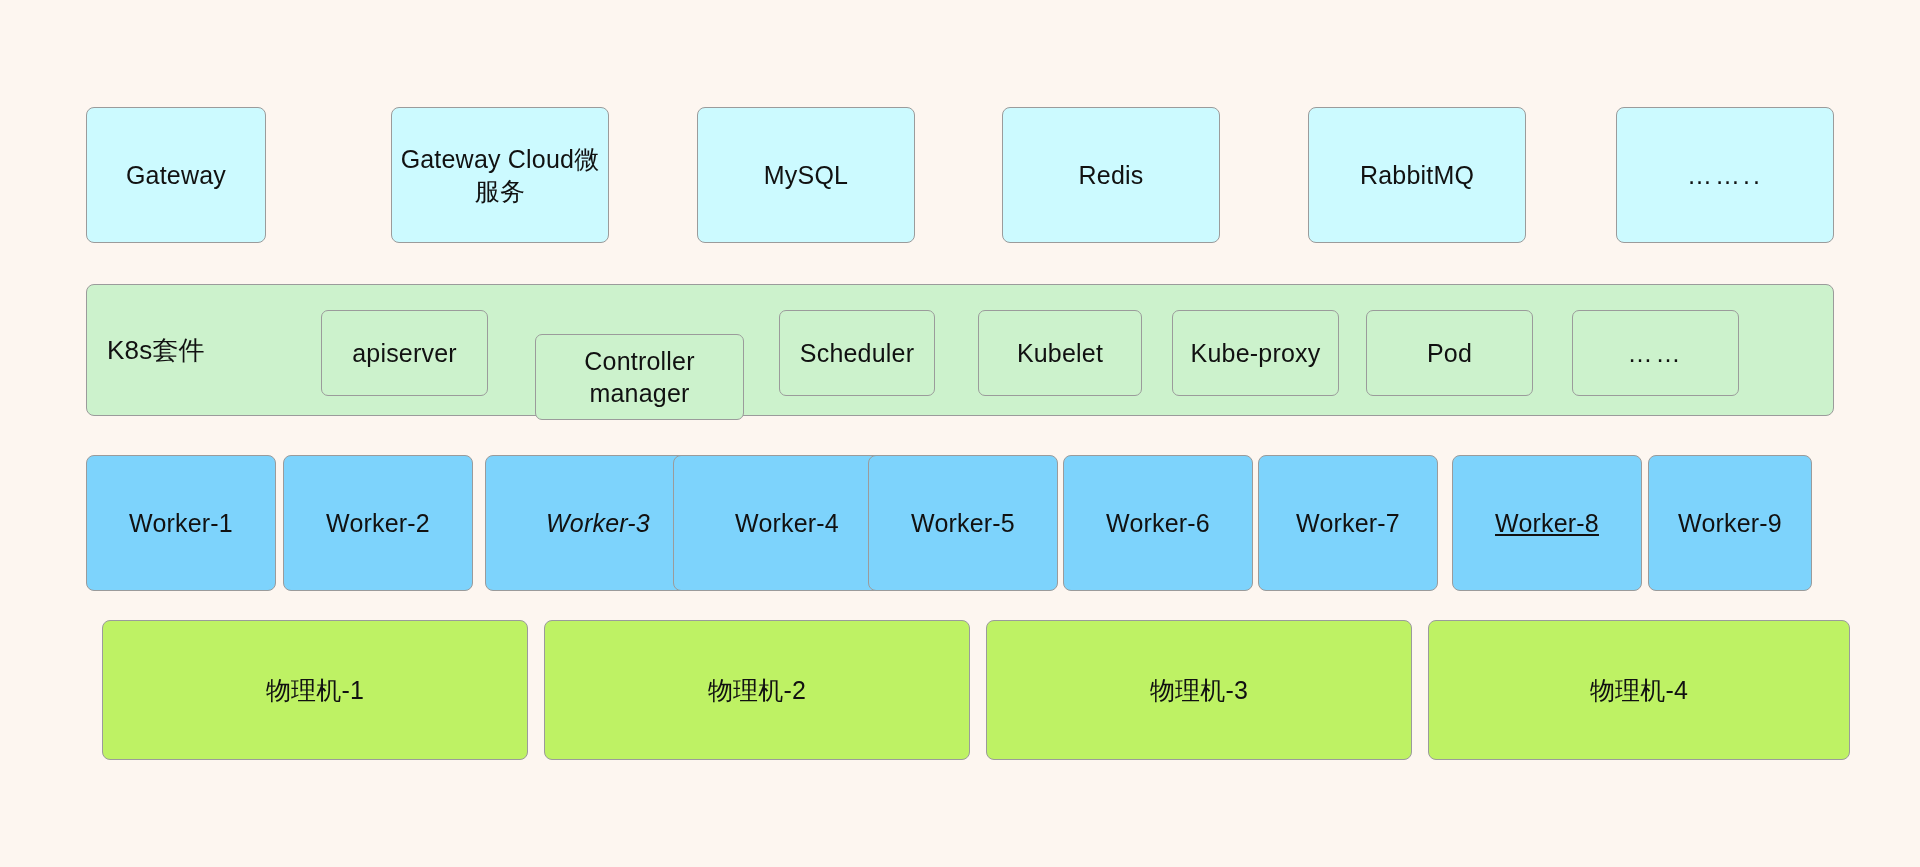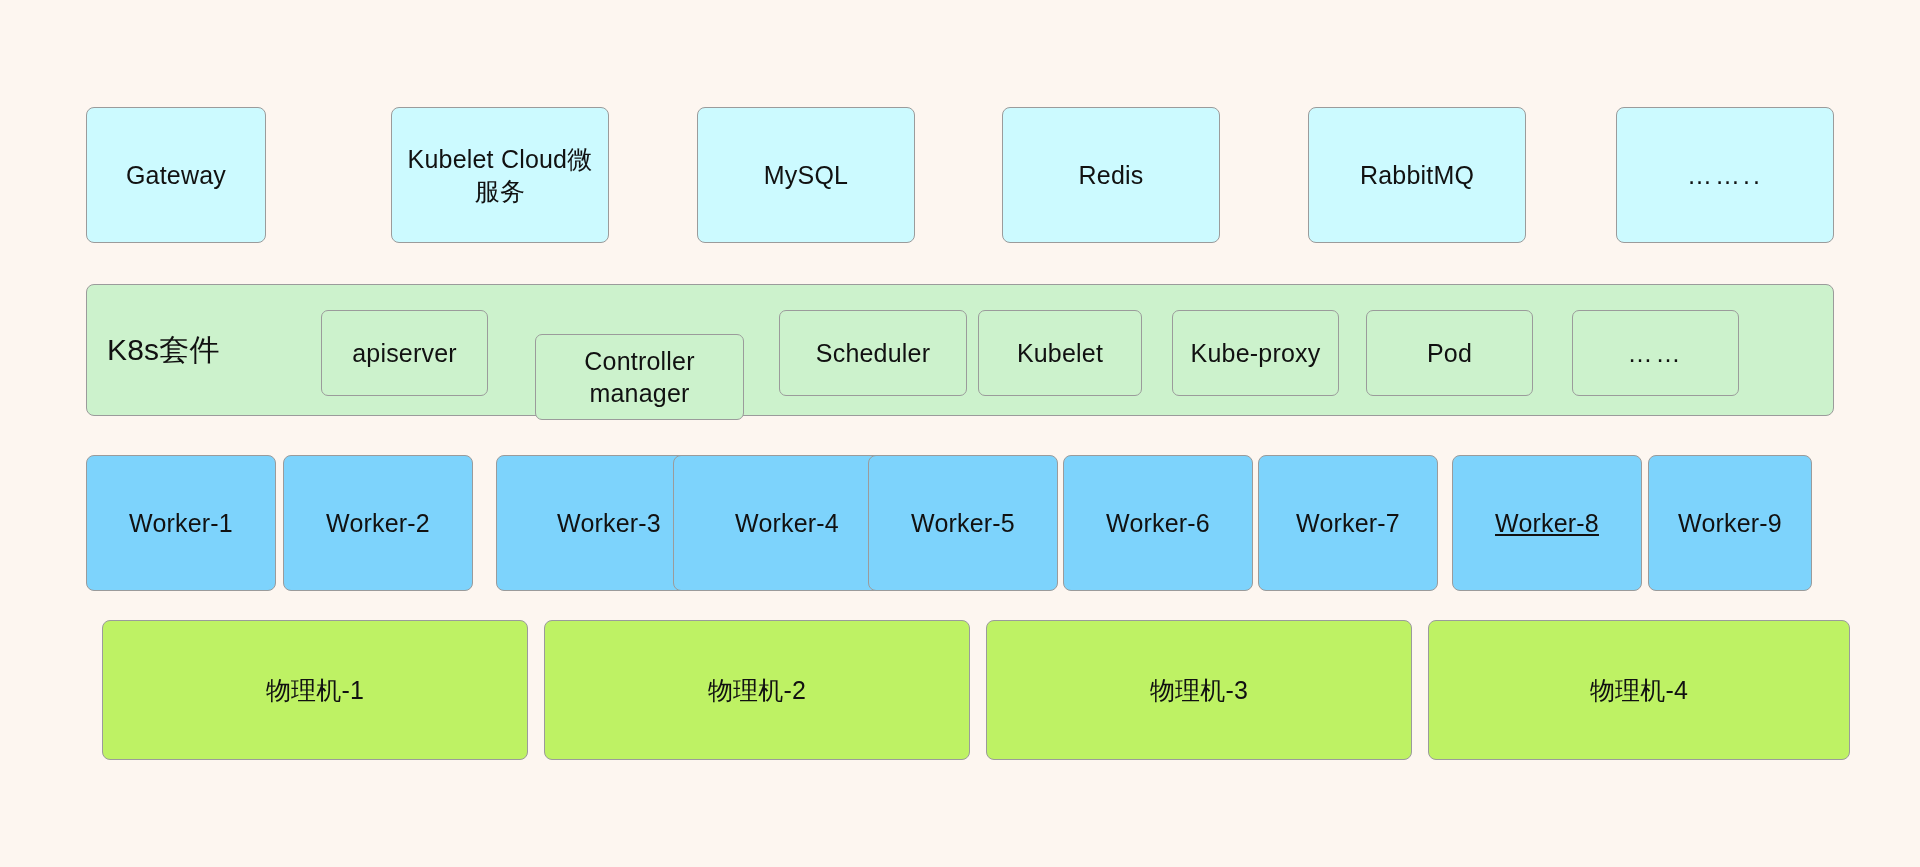--- a/index.html
+++ b/index.html
@@ -55,21 +55,21 @@
     border: 1.5px solid #9b9b9b;
     border-radius: 8px;
   }
   .band-label {
     position: absolute;
     left: 20px;
     top: 0;
     height: 100%;
     display: flex;
     align-items: center;
-    font-size: 30px;
+    font-size: 26px;
     color: #111111;
     letter-spacing: 0.2px;
   }
   .row-k8s {
     background: #CCF2CC;
     top: 310px;
     height: 86px;
     border-radius: 7px;
   }
 
@@ -92,45 +92,45 @@
     letter-spacing: 3px;
   }
 </style>
 </head>
 <body>
 
 <div id="canvas">
 
   <div id="layer-app">
       <div class="node row-app" style="left: 86px; width: 180px;">Gateway</div>
-      <div class="node row-app" style="left: 391px; width: 218px;">Kubelet Cloud微服务</div>
+      <div class="node row-app" style="left: 391px; width: 218px;">Gateway Cloud微服务</div>
       <div class="node row-app" style="left: 697px; width: 218px;">MySQL</div>
       <div class="node row-app" style="left: 1002px; width: 218px;">Redis</div>
       <div class="node row-app" style="left: 1308px; width: 218px;">RabbitMQ</div>
       <div class="node row-app dots" style="left: 1616px; width: 218px;">……..</div>
     </div>
 
   <div class="band-k8s">
     <div class="band-label">K8s套件</div>
   </div>
   <div id="layer-k8s">
       <div class="node row-k8s" style="left: 321px; width: 167px;">apiserver</div>
       <div class="node row-k8s" style="left: 535px; width: 209px; margin-top: 24px;">Controller
 manager</div>
-      <div class="node row-k8s" style="left: 779px; width: 188px;">Scheduler</div>
+      <div class="node row-k8s" style="left: 779px; width: 156px;">Scheduler</div>
       <div class="node row-k8s" style="left: 978px; width: 164px;">Kubelet</div>
       <div class="node row-k8s" style="left: 1172px; width: 167px;">Kube-proxy</div>
       <div class="node row-k8s" style="left: 1366px; width: 167px;">Pod</div>
       <div class="node row-k8s dots" style="left: 1572px; width: 167px;">……</div>
     </div>
 
   <div id="layer-worker">
       <div class="node row-worker" style="left: 86px; width: 190px;">Worker-1</div>
       <div class="node row-worker" style="left: 283px; width: 190px;">Worker-2</div>
-      <div class="node row-worker" style="left: 496px; width: 226px;">Worker-3</div>
+      <div class="node row-worker" style="left: 485px; width: 226px; font-style: italic;">Worker-3</div>
       <div class="node row-worker" style="left: 673px; width: 228px;">Worker-4</div>
       <div class="node row-worker" style="left: 868px; width: 190px;">Worker-5</div>
       <div class="node row-worker" style="left: 1063px; width: 190px;">Worker-6</div>
       <div class="node row-worker" style="left: 1258px; width: 180px;">Worker-7</div>
       <div class="node row-worker" style="left: 1452px; width: 190px; text-decoration: underline;">Worker-8</div>
       <div class="node row-worker" style="left: 1648px; width: 164px;">Worker-9</div>
     </div>
 
   <div id="layer-host">
       <div class="node row-host" style="left: 86px; width: 426px;">物理机-1</div>

